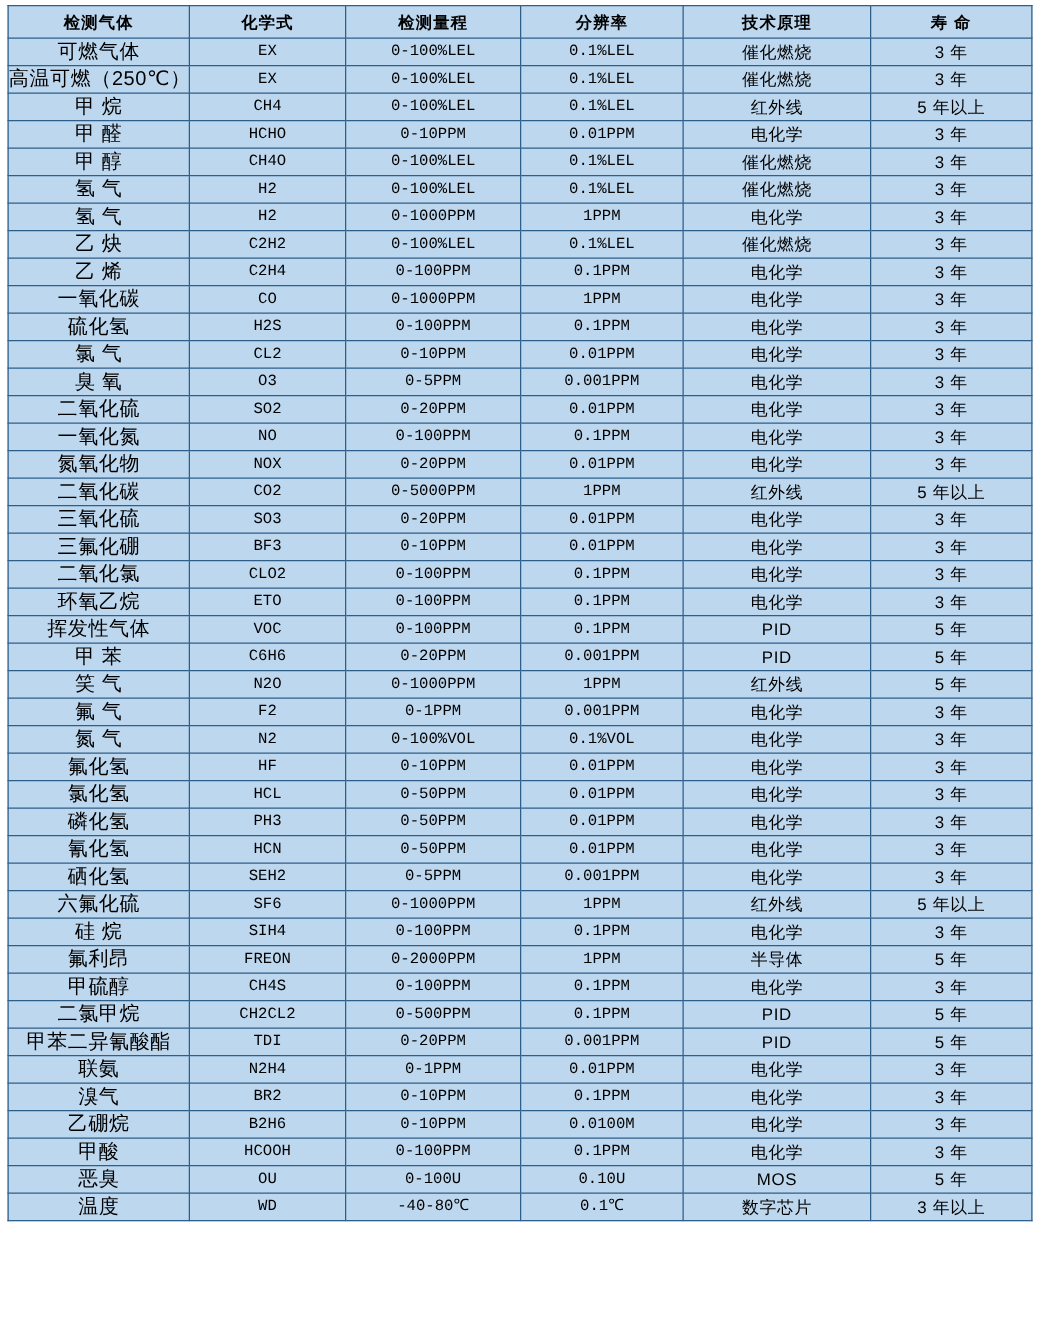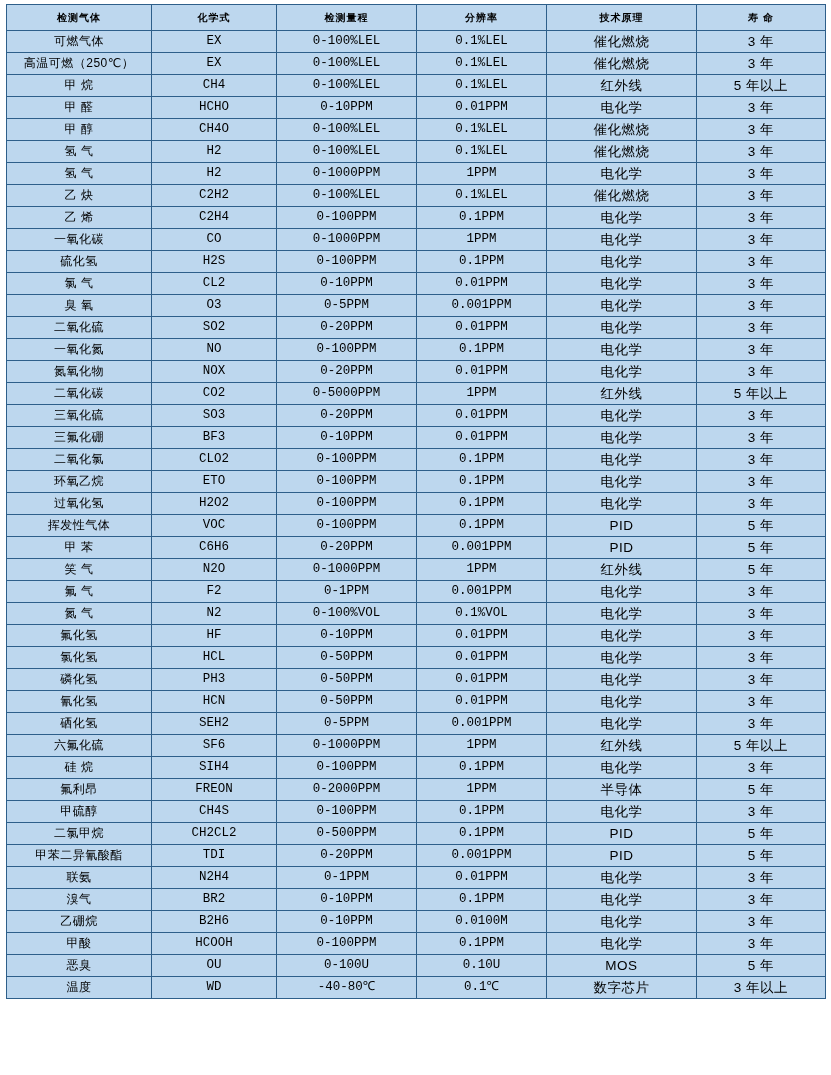--- a/index.html
+++ b/index.html
@@ -39,32 +39,32 @@
     background: #bdd7ee;
     color: #000000;
     padding: 0;
     height: 21px;
     line-height: 19px;
     white-space: nowrap;
     overflow: hidden;
   }
   table.gas-table thead th {
     font-weight: bold;
-    font-size: 10px;
+    font-size: 13px;
     height: 25px;
     line-height: 23px;
     letter-spacing: 1px;
   }
   table.gas-table tbody td {
     font-weight: normal;
     font-size: 13px;
   }
   
   table.gas-table tbody td.col-name {
-    font-size: 12px;
+    font-size: 16px;
     letter-spacing: 0.5px;
   }
   
   table.gas-table tbody td.col-formula,
   table.gas-table tbody td.col-range,
   table.gas-table tbody td.col-res {
     font-family: "Liberation Mono", "DejaVu Sans Mono", monospace;
     font-size: 12.5px;
     letter-spacing: 0px;
   }
@@ -260,28 +260,20 @@
         </tr>
         <tr>
           <td class="col-name">环氧乙烷</td>
           <td class="col-formula">ETO</td>
           <td class="col-range">0-100PPM</td>
           <td class="col-res">0.1PPM</td>
           <td class="col-tech">电化学</td>
           <td class="col-life">3 年</td>
         </tr>
         <tr>
-          <td class="col-name">过氧化氢</td>
-          <td class="col-formula">H2O2</td>
-          <td class="col-range">0-100PPM</td>
-          <td class="col-res">0.1PPM</td>
-          <td class="col-tech">电化学</td>
-          <td class="col-life">3 年</td>
-        </tr>
-        <tr>
           <td class="col-name">挥发性气体</td>
           <td class="col-formula">VOC</td>
           <td class="col-range">0-100PPM</td>
           <td class="col-res">0.1PPM</td>
           <td class="col-tech">PID</td>
           <td class="col-life">5 年</td>
         </tr>
         <tr>
           <td class="col-name">甲 苯</td>
           <td class="col-formula">C6H6</td>

